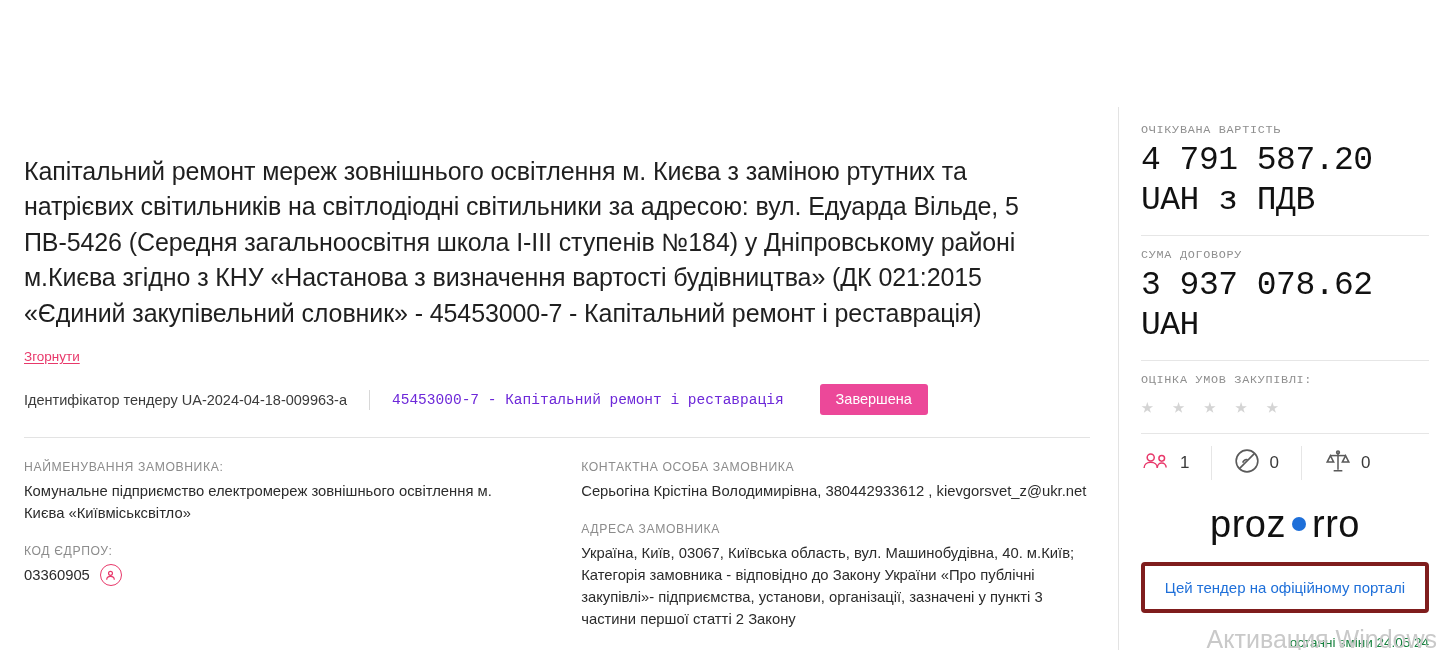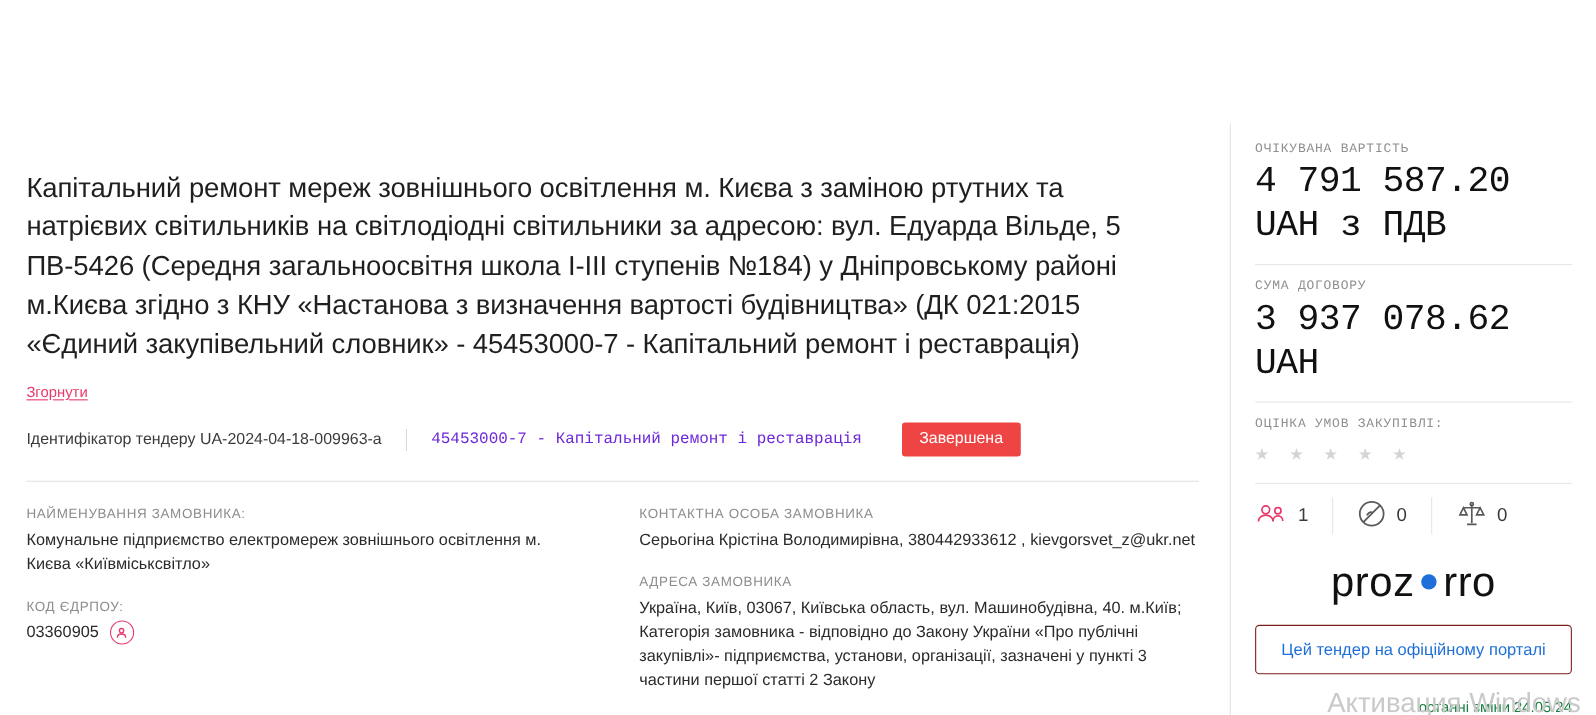--- a/index.html
+++ b/index.html
@@ -53,21 +53,21 @@
   }
   .meta-item { white-space: nowrap; }
   .meta-sep {
     display: inline-block;
     width: 1px; height: 20px;
     background: #d8d8d8;
     margin: 0 22px;
   }
   .cpv-code { color: #6d28d9; font-family: Liberation Mono, monospace; }
   .status-badge {
-    background: #ef4444;
+    background: #ec4899;
     color: #ffffff;
     font-size: 14.5px;
     padding: 7px 16px 8px 16px;
     border-radius: 3px;
     margin-left: 36px;
     white-space: nowrap;
   }
   .hr {
     border: none;
     border-top: 1px solid #e3e3e3;
@@ -172,21 +172,21 @@
     display: inline-block;
     width: 14px; height: 14px;
     border-radius: 50%;
     background: #1e6fd9;
     margin: 0 6px 5px 6px;
     vertical-align: middle;
   }
   .portal-btn {
     display: block;
     width: 100%;
-    border: 1px solid #7f1d1d;
+    border: 4px solid #7f1d1d;
     border-radius: 4px;
     background: #ffffff;
     color: #1e6fd9;
     font-size: 15px;
     font-family: "Liberation Sans", sans-serif;
     padding: 13px 8px;
     text-align: center;
     cursor: pointer;
   }
   .last-changes {

